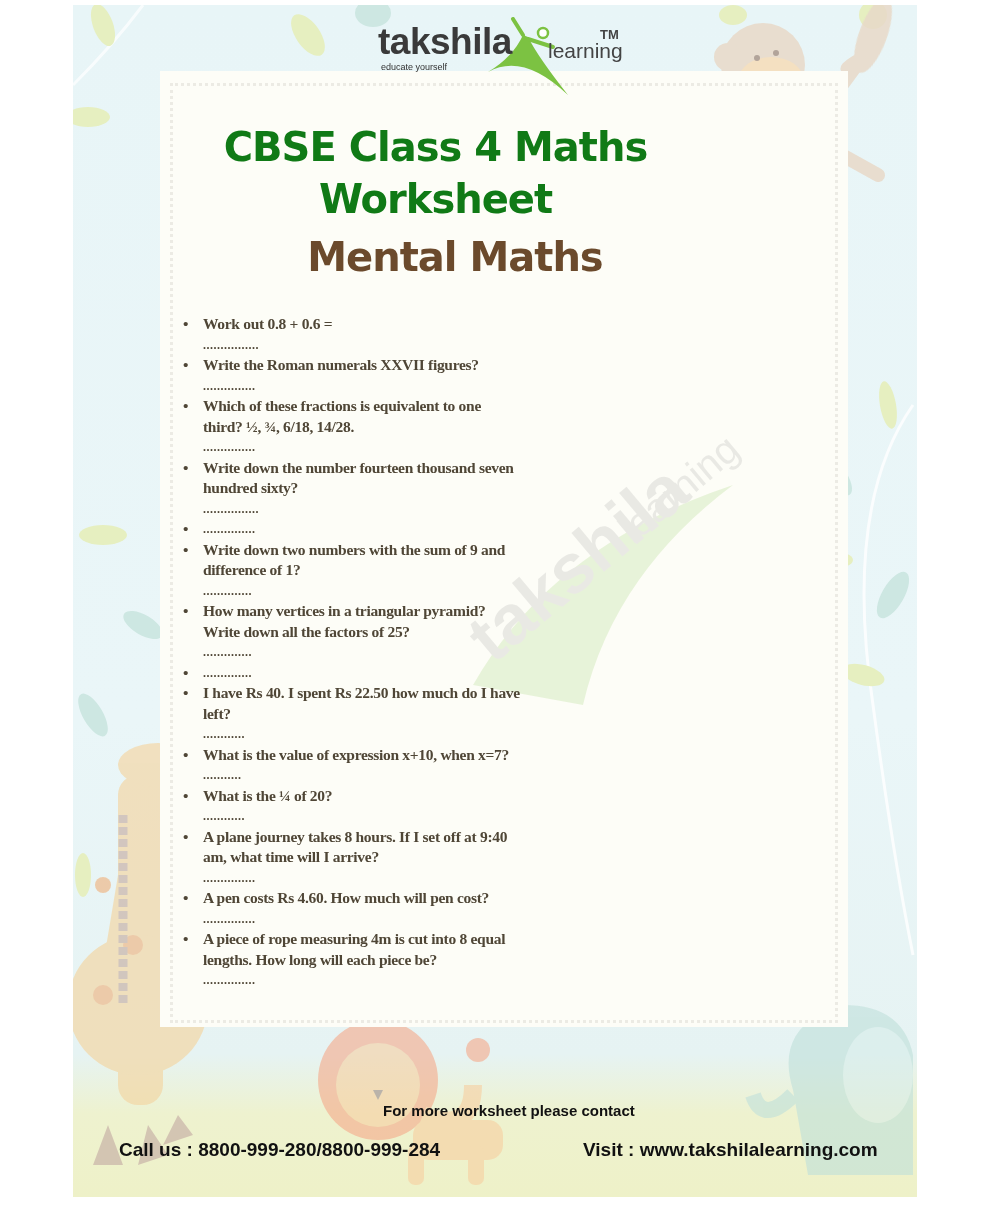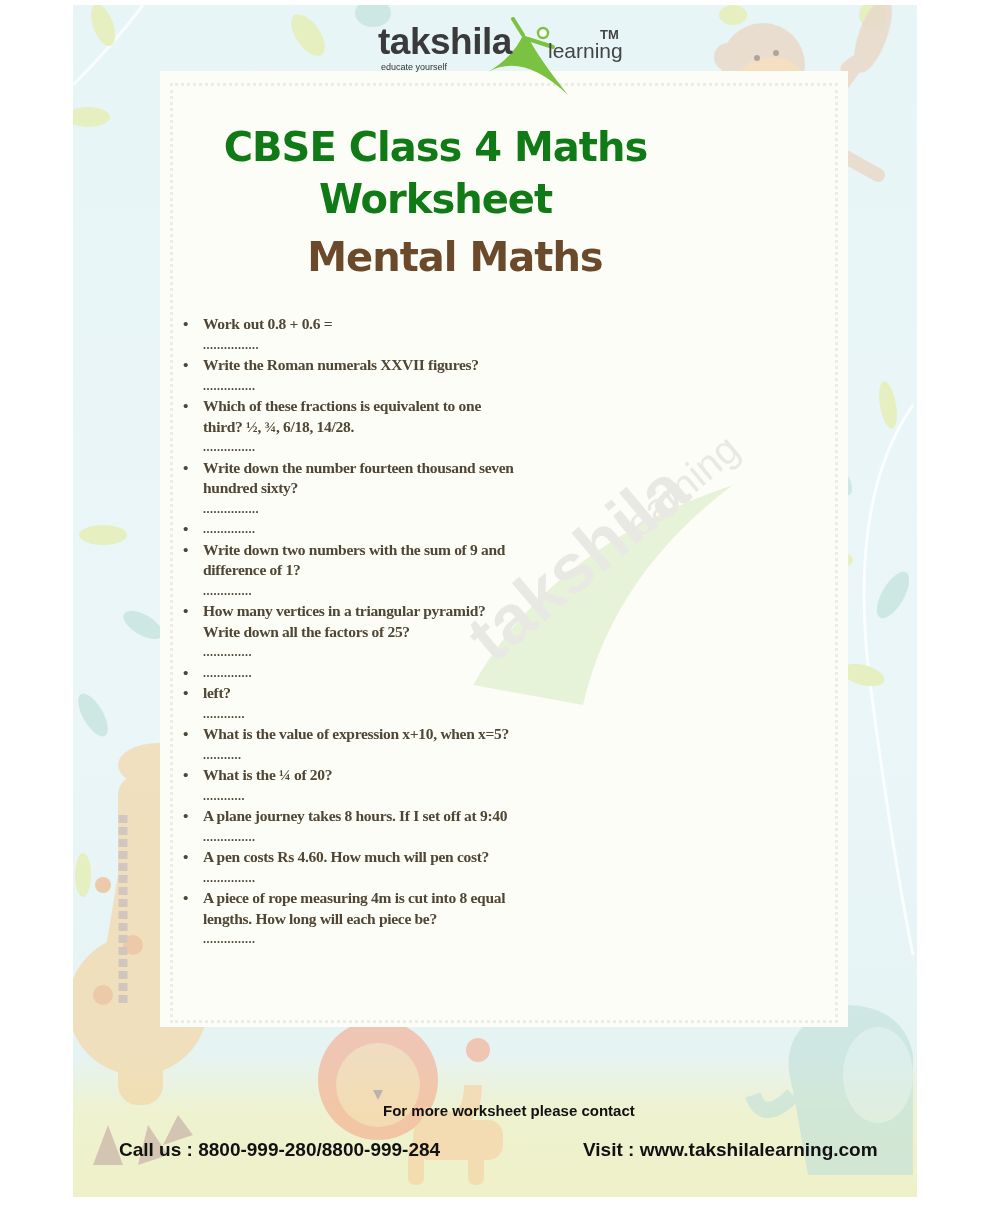--- a/index.html
+++ b/index.html
@@ -167,33 +167,35 @@
       </li>
     <li class="q">
         <div>How many vertices in a triangular pyramid?</div>
         <div>Write down all the factors of 25?</div>
         <div class="ans">..............</div>
       </li>
     <li class="q">
         <div class="ans">..............</div>
       </li>
     <li class="q">
+        <div>I have Rs 40. I spent Rs 22.50 how much do I have</div>
         <div>left?</div>
         <div class="ans">............</div>
       </li>
     <li class="q">
-        <div>What is the value of expression x+10, when x=5?</div>
+        <div>What is the value of expression x+10, when x=7?</div>
         <div class="ans">...........</div>
       </li>
     <li class="q">
         <div>What is the ¼ of 20?</div>
         <div class="ans">............</div>
       </li>
     <li class="q">
         <div>A plane journey takes 8 hours. If I set off at 9:40</div>
+        <div>am, what time will I arrive?</div>
         <div class="ans">...............</div>
       </li>
     <li class="q">
         <div>A pen costs Rs 4.60. How much will pen cost?</div>
         <div class="ans">...............</div>
       </li>
     <li class="q">
         <div>A piece of rope measuring 4m is cut into 8 equal</div>
         <div>lengths. How long will each piece be?</div>
         <div class="ans">...............</div>

